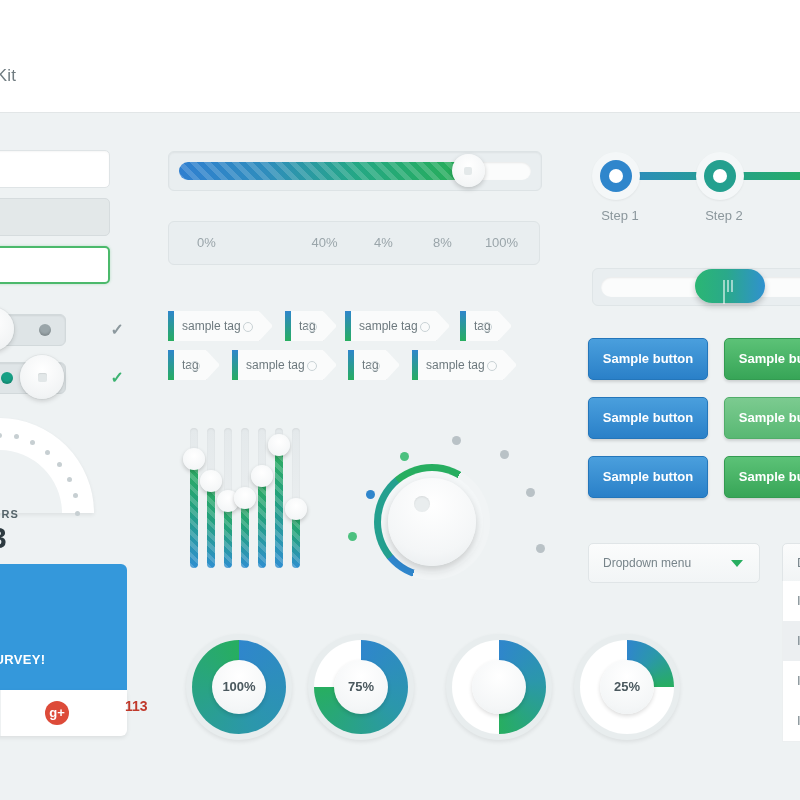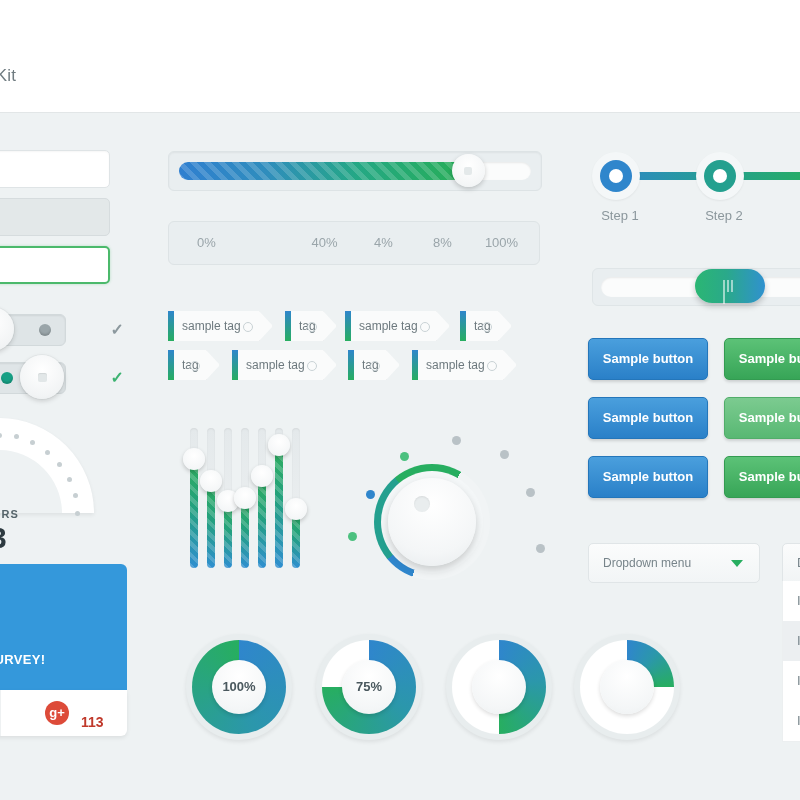--- a/index.html
+++ b/index.html
@@ -79,21 +79,21 @@
   }
   .survey-line1 { position:absolute; left:-76px; top:652px; width:205px;
      font-size:13px; font-weight:bold; color:#fff; letter-spacing:.3px; }
   .survey-line2 { position:absolute; left:-76px; top:672px; width:205px;
      font-size:14px; color:#e9f4fb; }
   .survey-foot {
     position:absolute; left:-78px; top:690px; width:205px; height:46px;
     background:#fff; border-radius:0 0 6px 6px; box-shadow:0 2px 4px rgba(0,0,0,.08);
   }
   .share-cell { position:absolute; top:0; height:46px; width:68px; }
-  .share-count { position:absolute; top:24px; font-size:14px; font-weight:bold; }
+  .share-count { position:absolute; top:8px; font-size:14px; font-weight:bold;margin-left:44px; }
   .gplus {
     position:absolute; left:44px; top:11px; width:24px; height:24px; border-radius:50%;
     background:#dd4b39; color:#fff; font-size:13px; font-weight:bold;
     text-align:center; line-height:24px;
   }
 
   
   .prog-outer {
     position:absolute; left:168px; top:151px; width:372px; height:38px;
     background:#e9eef0; border:1px solid #dde3e5; border-radius:6px;
@@ -485,31 +485,32 @@
     </div>
   </div>
 
   <div id="circ-layer">
       <div class="circ" style="left: 186px;">
         <div class="circ-base"></div>
         <div class="circ-ring" style="background: conic-gradient(rgb(47, 134, 204) 0deg, rgb(43, 151, 171) 162deg, rgb(39, 174, 96) 360deg, rgb(255, 255, 255) 360deg, rgb(255, 255, 255) 360deg);"></div>
         <div class="circ-hole"></div>
         <div class="circ-text">100%</div>
       </div>
-      <div class="circ" style="left: 316px;">
+      <div class="circ" style="left: 308px;">
         <div class="circ-base"></div>
         <div class="circ-ring" style="background: conic-gradient(rgb(47, 134, 204) 0deg, rgb(43, 151, 171) 121.5deg, rgb(39, 174, 96) 270deg, rgb(255, 255, 255) 270deg, rgb(255, 255, 255) 360deg);"></div>
         <div class="circ-hole"></div>
         <div class="circ-text">75%</div>
       </div>
       <div class="circ" style="left: 446px;">
         <div class="circ-base"></div>
         <div class="circ-ring" style="background: conic-gradient(rgb(47, 134, 204) 0deg, rgb(43, 151, 171) 81deg, rgb(39, 174, 96) 180deg, rgb(255, 255, 255) 180deg, rgb(255, 255, 255) 360deg);"></div>
         <div class="circ-hole"></div>
       </div>
       <div class="circ" style="left: 574px;">
         <div class="circ-base"></div>
         <div class="circ-ring" style="background: conic-gradient(rgb(47, 134, 204) 0deg, rgb(43, 151, 171) 40.5deg, rgb(39, 174, 96) 90deg, rgb(255, 255, 255) 90deg, rgb(255, 255, 255) 360deg);"></div>
         <div class="circ-hole"></div>
+        <div class="circ-text">25%</div>
       </div>
     </div>
 
 </div>
 
 </body></html>

